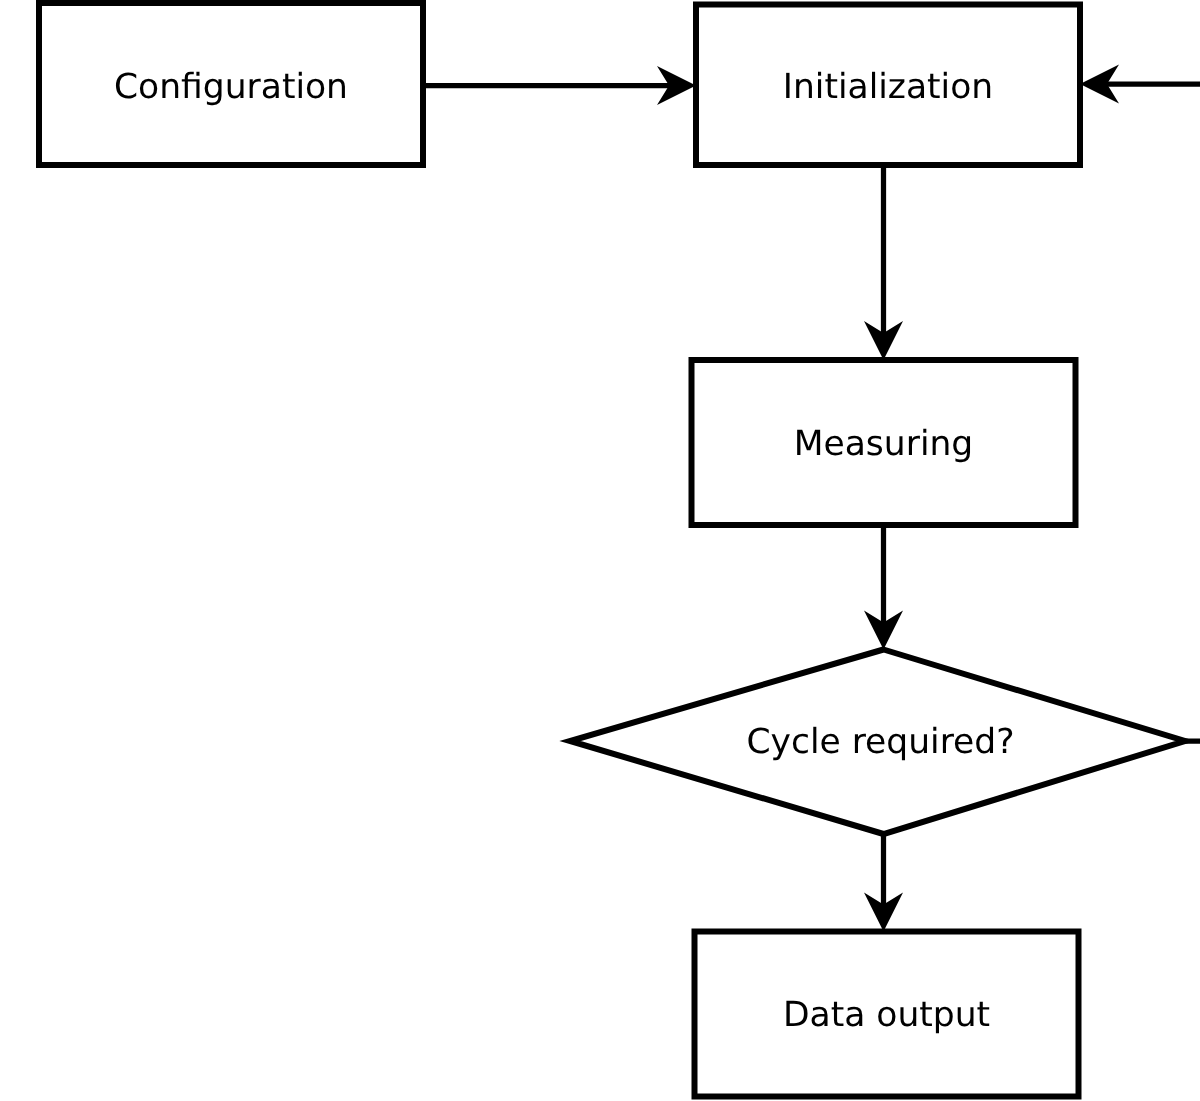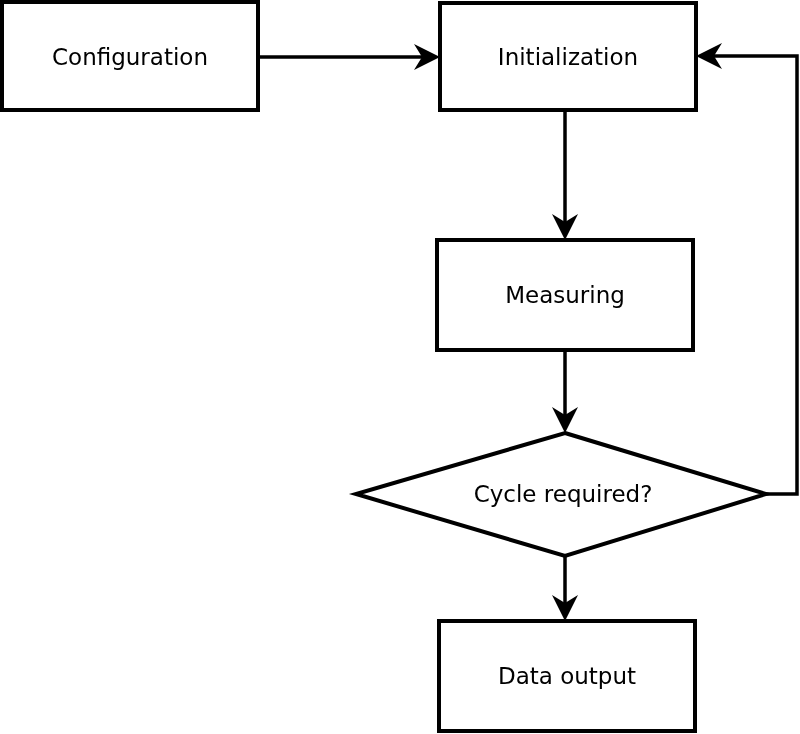--- a/index.html
+++ b/index.html
@@ -7,20 +7,21 @@
     padding: 0;
     width: 800px;
     height: 734px;
     background: #ffffff;
     overflow: hidden;
   }
   .canvas-wrap {
     width: 741px;
     height: 734px;
     position: relative;
+    margin-left: 24px;
   }
   svg {
     display: block;
   }
   .node-box {
     fill: #ffffff;
     stroke: #000000;
     stroke-width: 4;
     stroke-linejoin: miter;
   }

